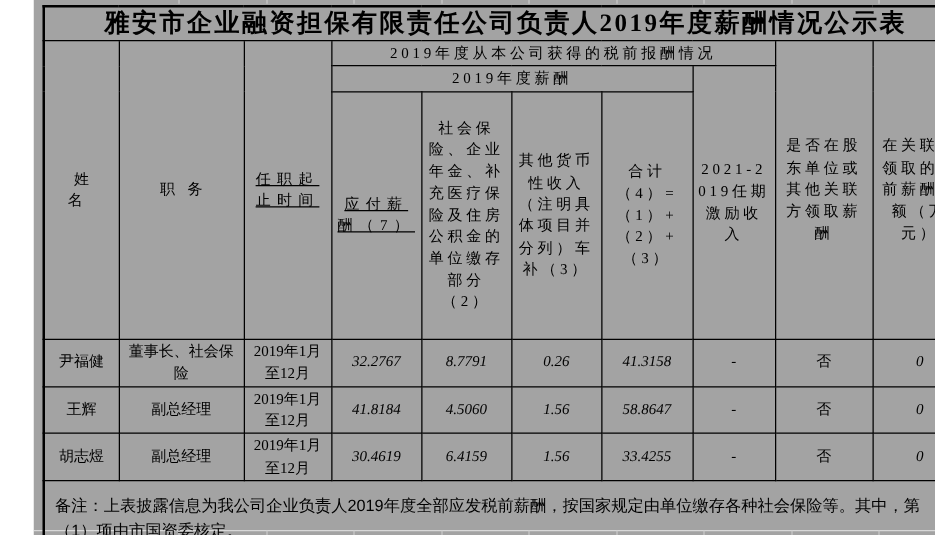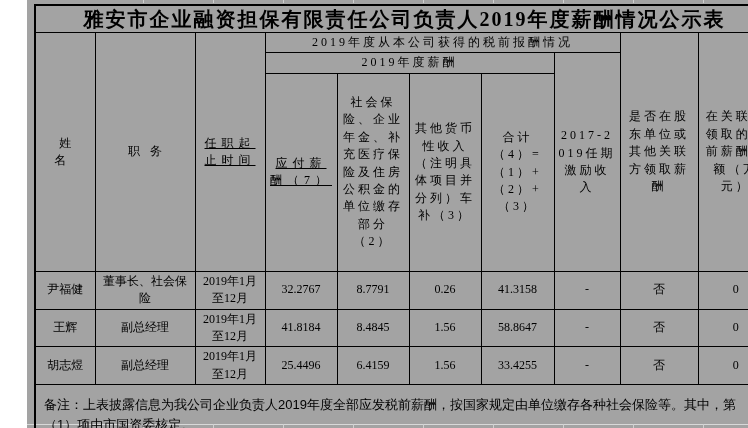--- a/index.html
+++ b/index.html
@@ -61,21 +61,21 @@
   tr.title-row td {
     font-size: 20px;
     font-weight: bold;
     letter-spacing: 2px;
     line-height: 1.1;
     padding: 2px 0;
   }
   .ls-wide   { letter-spacing: 10px; text-indent: 10px; }
   .ls-mid    { letter-spacing: 5px; text-decoration: underline;  }
   .ls-small  { letter-spacing: 3px;  }
-  td.num { letter-spacing: 0; }
+  td.num { letter-spacing: 0; font-style: italic; }
   tr.note-row td {
     text-align: left;
     font-family: "Liberation Sans", "DejaVu Sans", sans-serif;
     font-size: 13px;
     line-height: 1.6;
     padding: 4px 8px;
     letter-spacing: 0;
   }
 </style>
 </head>
@@ -109,21 +109,21 @@
       <th rowspan="3" class="ls-wide">姓名</th>
       <th rowspan="3" class="ls-wide">职务</th>
       <th rowspan="3" class="ls-mid">任职起止时间</th>
       <th colspan="5" class="ls-small">2019年度从本公司获得的税前报酬情况</th>
       <th rowspan="3" class="ls-small">是否在股东单位或其他关联方领取薪酬</th>
       <th rowspan="3" class="ls-small">在关联方领取的税前薪酬总额（万元）</th>
     </tr>
 
     <tr style="height:17px">
       <th colspan="4" class="ls-small">2019年度薪酬</th>
-      <th rowspan="2" class="ls-small">2017-2019任期激励收入</th>
+      <th rowspan="2" class="ls-small">2021-2019任期激励收入</th>
     </tr>
 
     <tr style="height:198px">
       <th class="ls-mid">应付薪酬（7）</th>
       <th class="ls-small">社会保险、企业年金、补充医疗保险及住房公积金的单位缴存部分（2）</th>
       <th class="ls-small">其他货币性收入（注明具体项目并分列）车补（3）</th>
       <th class="ls-small">合计（4）=（1）+（2）+（3）</th>
     </tr>
 
     <tr style="height:32px">
@@ -137,33 +137,33 @@
       <td class="num">-</td>
       <td>否</td>
       <td class="num">0</td>
     </tr>
 
     <tr style="height:32px">
       <td>王辉</td>
       <td>副总经理</td>
       <td>2019年1月至12月</td>
       <td class="num">41.8184</td>
-      <td class="num">8.4845</td>
+      <td class="num">4.5060</td>
       <td class="num">1.56</td>
       <td class="num">58.8647</td>
       <td class="num">-</td>
       <td>否</td>
       <td class="num">0</td>
     </tr>
 
     <tr style="height:27px">
       <td>胡志煜</td>
       <td>副总经理</td>
       <td>2019年1月至12月</td>
-      <td class="num">25.4496</td>
+      <td class="num">30.4619</td>
       <td class="num">6.4159</td>
       <td class="num">1.56</td>
       <td class="num">33.4255</td>
       <td class="num">-</td>
       <td>否</td>
       <td class="num">0</td>
     </tr>
 
     <tr class="note-row" style="height:62px">
       <td colspan="10">备注：上表披露信息为我公司企业负责人2019年度全部应发税前薪酬，按国家规定由单位缴存各种社会保险等。其中，第（1）项由市国资委核定。</td>

